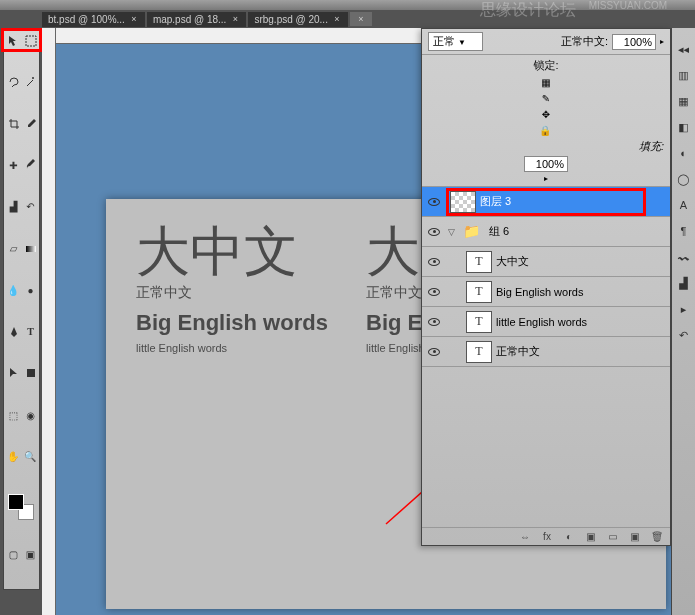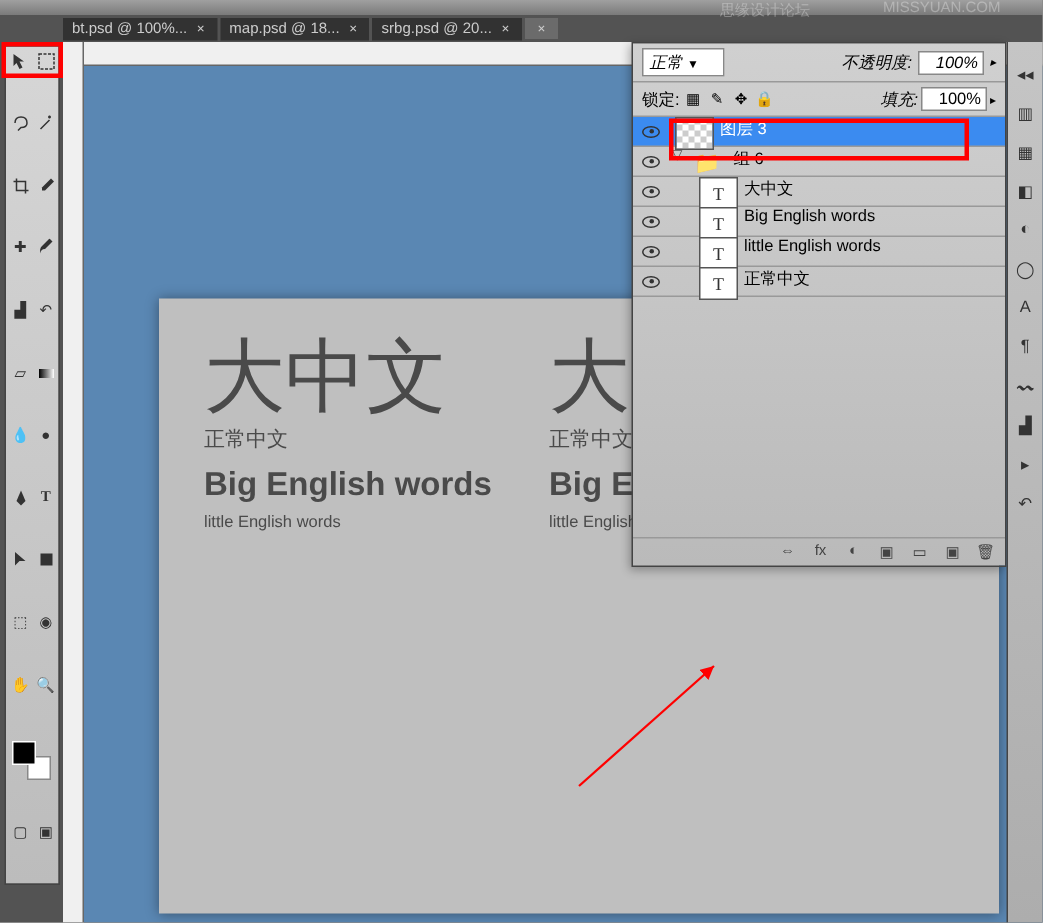--- a/index.html
+++ b/index.html
@@ -36,50 +36,50 @@
 
 .right-toolbar { position: absolute; right: 0; top: 28px; width: 24px; bottom: 0; background: linear-gradient(#c5c5c5,#adadad); border-left: 1px solid #444; display: flex; flex-direction: column; gap: 8px; align-items: center; padding-top: 12px; }
 .right-toolbar .ricon { width: 18px; height: 18px; display: flex; align-items: center; justify-content: center; color: #333; font-size: 11px; }
 
 .panel { position: absolute; right: 24px; top: 28px; width: 250px; background: linear-gradient(#d0d0d0,#bababa); border: 1px solid #444; box-shadow: -2px 2px 6px rgba(0,0,0,0.3); }
 .panel-tabs { display: flex; background: #7a7a7a; height: 20px; font-size: 11px; }
 .panel-tab { padding: 3px 10px; color: #ddd; }
 .panel-tab.active { background: linear-gradient(#d6d6d6,#c0c0c0); color: #000; }
 .panel-menu { margin-left: auto; width: 20px; display: flex; align-items: center; justify-content: center; color: #ddd; }
 
-.blend-row { display: flex; align-items: center; padding: 3px 6px; font-size: 11px; gap: 4px; border-bottom: 1px solid #999; font-style: italic; }
+.blend-row { display: flex; align-items: center; padding: 3px 6px; font-size: 11px; gap: 4px; border-bottom: 1px solid #999; }
 .blend-select { background: #fff; border: 1px solid #888; padding: 1px 16px 1px 4px; font-size: 11px; position: relative; }
 .opacity-label { margin-left: auto; }
 .opacity-val { background: #fff; border: 1px solid #888; padding: 1px 3px; width: 44px; text-align: right; }
 
-.lock-row { display: flex; align-items: center; padding: 3px 6px; font-size: 11px; gap: 2px; border-bottom: 1px solid #999; }
+.lock-row { display: flex; align-items: center; padding: 3px 6px; font-size: 11px; gap: 2px; border-bottom: 1px solid #999; flex-direction: column; }
 .lock-icon { width: 14px; height: 14px; display: inline-flex; align-items: center; justify-content: center; font-size: 10px; }
 .fill-label { margin-left: auto; font-style: italic; }
 
 .layers { max-height: 420px; overflow: auto; }
-.layer { display: flex; height: 20px; border-bottom: 1px solid #999; font-size: 11px; }
+.layer { display: flex; align-items: center; height: 30px; border-bottom: 1px solid #999; font-size: 11px; }
 .layer.selected { background: #3b8bf0; color: #fff; }
 .vis { width: 24px; display: flex; align-items: center; justify-content: center; }
 .eye { width: 12px; height: 8px; border: 1px solid #333; border-radius: 50%; position: relative; }
 .eye::after { content: ""; position: absolute; width: 3px; height: 3px; background: #333; border-radius: 50%; left: 3.5px; top: 1.5px; }
 .layer.selected .eye { border-color: #333; }
 .thumb { width: 26px; height: 22px; background: #fff; border: 1px solid #555; margin: 0 4px; display: flex; align-items: center; justify-content: center; font-size: 12px; font-family: serif; color: #333; }
 .thumb.checker { background: repeating-conic-gradient(#ccc 0 25%, #fff 0 50%) 0 0/8px 8px; }
 .thumb.folder { background: none; border: none; font-size: 14px; }
 .thumb.solid { background: #bfbfbf; }
 .indent1 { margin-left: 20px; }
 .group-arrow { color: #555; font-size: 9px; margin-left: 2px; }
 
 .panel-footer { display: flex; justify-content: flex-end; gap: 8px; padding: 3px 6px; border-top: 1px solid #999; font-size: 10px; color: #444; }
 .panel-footer span { width: 14px; text-align: center; }
 
 .layer-highlight { position: absolute; border: 3px solid #f00; pointer-events: none; }
 
 .watermark { position: absolute; right: 28px; top: 0; font-size: 10px; color: rgba(255,255,255,0.3); }
-.watermark2 { position: absolute; left: 480px; top: 0; font-size: 10px; color: rgba(255,255,255,0.3); text-align: center; }
+.watermark2 { position: absolute; left: 480px; top: 0; font-size: 16px; color: rgba(255,255,255,0.3); text-align: center; }
 </style>
 </head>
 <body>
 
 <div class="menubar"></div>
 
 <div class="tabbar">
   <div class="tab">
       <span>bt.psd @ 100%...</span>
       <span class="tab-close">×</span>
@@ -204,21 +204,21 @@
           </marker>
         </defs>
       <line x1="10" y1="90" x2="100" y2="10" stroke="#f00" stroke-width="1.5" marker-end="url(#ah)"></line>
     </svg>
   </div>
 </div>
 
 <div class="panel">
   <div class="blend-row">
     <div class="blend-select"><span>正常</span> <span style="font-size:8px">▼</span></div>
-    <span class="opacity-label">不透明度:</span>
+    <span class="opacity-label">正常中文:</span>
     <span class="opacity-val">100%</span>
     <span style="font-size:8px">▸</span>
   </div>
   <div class="lock-row">
     <span>锁定:</span>
     <span class="lock-icon">▦</span>
     <span class="lock-icon">✎</span>
     <span class="lock-icon">✥</span>
     <span class="lock-icon">🔒</span>
     <span class="fill-label">填充:</span>

